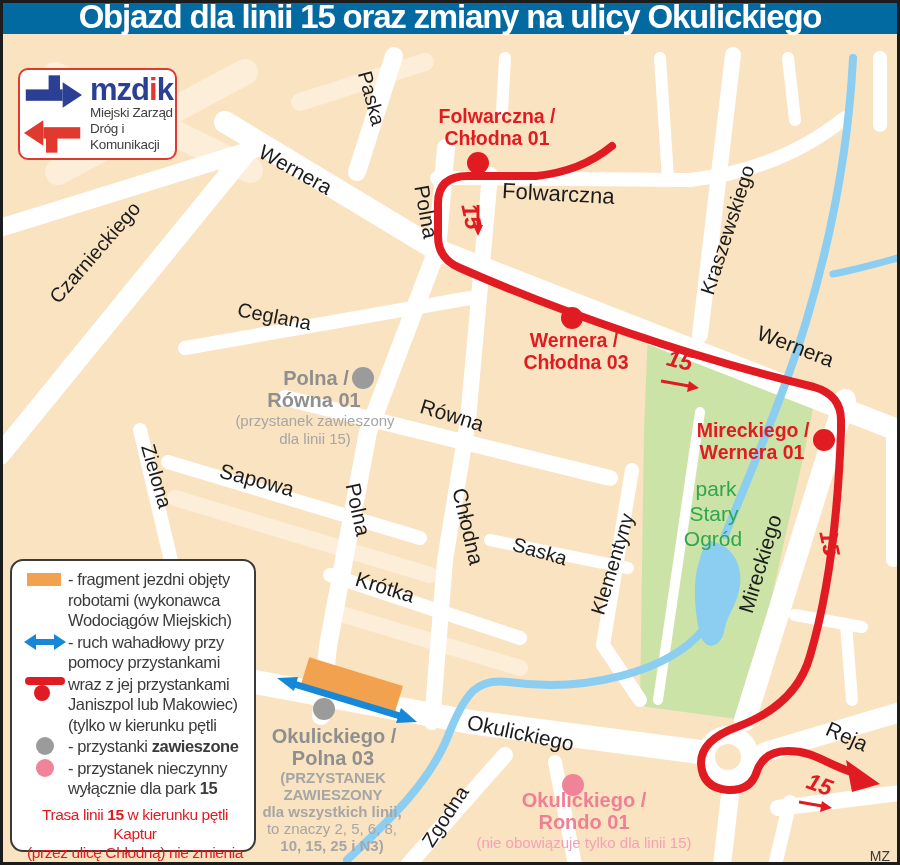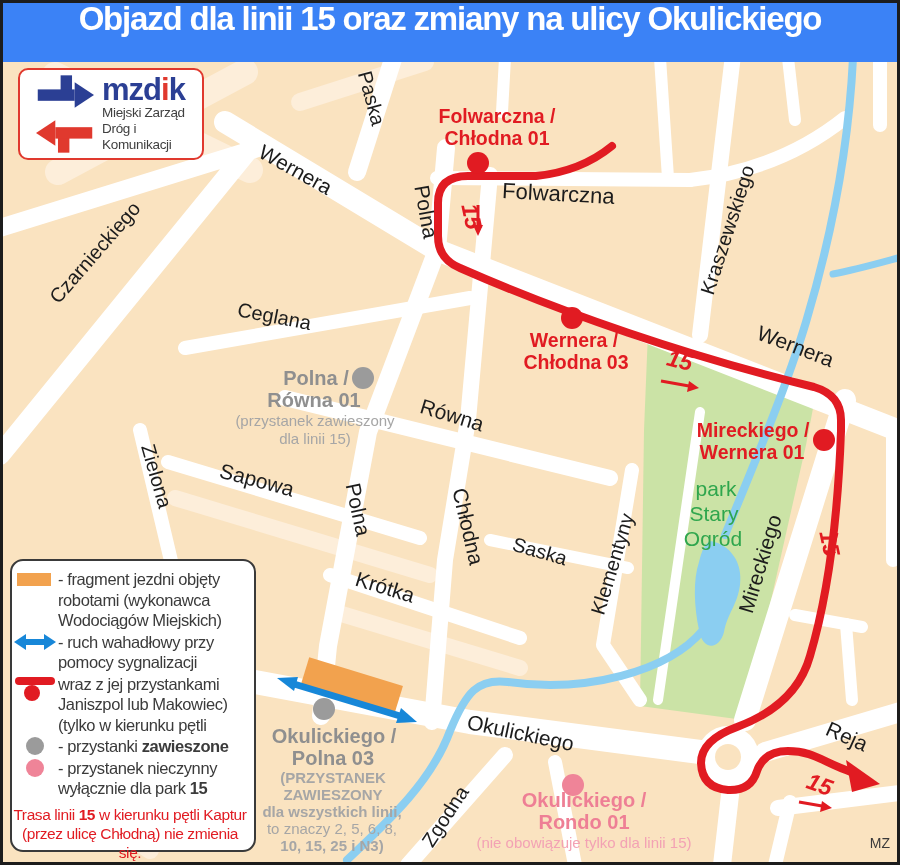--- a/index.html
+++ b/index.html
@@ -1,42 +1,42 @@
 <!DOCTYPE html>
 <html lang="pl"><head>
 <meta charset="utf-8">
 <style>
   html,body{margin:0;padding:0;background:#555;}
   .frame{position:relative;width:900px;height:865px;background:#fae3c0;overflow:hidden;
          font-family:"Liberation Sans",sans-serif;}
   .frame .border-overlay{position:absolute;inset:0;border:3px solid #1c1c1c;z-index:60;pointer-events:none;}
-  .banner{position:absolute;left:0;top:0;width:900px;height:62px;background:#3b82f6;z-index:10;
-          display:flex;align-items:flex-start;justify-content:center;}
+  .banner{position:absolute;left:0;top:0;width:900px;height:34px;background:#0369a1;z-index:10;
+          display:flex;align-items:center;justify-content:center;}
   .banner span{color:#fff;font-weight:bold;font-size:33px;letter-spacing:-1.2px;white-space:nowrap;}
   svg.map{position:absolute;left:0;top:0;z-index:1;}
   
-  .logo-box{position:absolute;left:18px;top:68px;width:186px;height:92px;background:#fff;
-            border:2px solid #e0392e;border-radius:10px;z-index:10;display:flex;align-items:center;padding:0 16px;box-sizing:border-box;}
+  .logo-box{position:absolute;left:18px;top:68px;width:159px;height:92px;background:#fff;
+            border:2px solid #e0392e;border-radius:10px;z-index:10;display:flex;align-items:center;padding:0 4px;box-sizing:border-box;}
   .logo-mark{flex:none;margin-right:8px;}
   .logo-right{display:flex;flex-direction:column;}
   .logo-word{font-size:31px;font-weight:bold;color:#2b3f94;line-height:30px;letter-spacing:-1px;}
   .logo-word .red{color:#e0392e;}
   .logo-sub{font-size:13.5px;color:#404040;line-height:16px;letter-spacing:-0.3px;}
   
   .legend{position:absolute;left:10px;top:559px;width:246px;height:293px;background:#fff;
           border:2.5px solid #3a3a3a;border-radius:13px;z-index:10;box-sizing:border-box;
-          padding:8px 6px 6px 0;}
+          padding:8px 6px 6px 10px;}
   .lg-row{display:flex;margin-bottom:1px;}
   .lg-sw{flex:none;width:46px;display:flex;justify-content:center;}
   .lg-tx{font-size:16.5px;line-height:20.5px;color:#3b3b3b;letter-spacing:-0.4px;}
   .lg-tx.bold{font-weight:normal;}
   .lg-tx b{font-weight:bold;}
   .lg-note{color:#e11b22;font-size:15.5px;line-height:19px;margin-top:6px;text-align:center;letter-spacing:-0.4px;}
   .lg-note b{font-weight:bold;}
-  .mz-credit{position:absolute;right:10px;bottom:14px;z-index:10;font-size:14px;color:#3a3a3a;}
+  .mz-credit{position:absolute;right:10px;bottom:1px;z-index:10;font-size:14px;color:#3a3a3a;}
   
   text{font-family:"Liberation Sans",sans-serif;}
   .street-name{fill:#1c1c1c;}
   .stop-red{fill:#e11b22;font-weight:bold;}
   .stop-gray{fill:#8f8f8f;font-weight:bold;}
   .stop-gray-note{fill:#a6a6a6;}
   .stop-gray-note.b{font-weight:bold;}
   .stop-pink{fill:#ee7f95;font-weight:bold;}
   .stop-pink-note{fill:#f3a2b4;}
   .park-name{fill:#2fa64d;}
@@ -257,21 +257,21 @@
     <div class="lg-row">
       <div class="lg-sw">
           <svg width="42" height="20" viewBox="0 0 42 20">
         <path d="M9,10 L33,10" stroke="#1787d8" stroke-width="6" fill="none"></path>
         <polygon points="0,10 12,2 12,18" fill="#1787d8"></polygon>
         <polygon points="42,10 30,2 30,18" fill="#1787d8"></polygon>
       </svg>
         </div>
       <div class="lg-tx bold">
         <div>- ruch wahadłowy przy</div>
-        <div>pomocy sygnalizacji</div>
+        <div>pomocy przystankami</div>
       </div>
     </div>
     <div class="lg-row">
       <div class="lg-sw">
           <svg width="44" height="30" viewBox="0 0 44 30">
         <rect x="2" y="3" width="40" height="8" rx="4" fill="#e11b22"></rect>
         <circle cx="19" cy="19" r="8" fill="#e11b22"></circle>
       </svg>
         </div>
       <div class="lg-tx">

